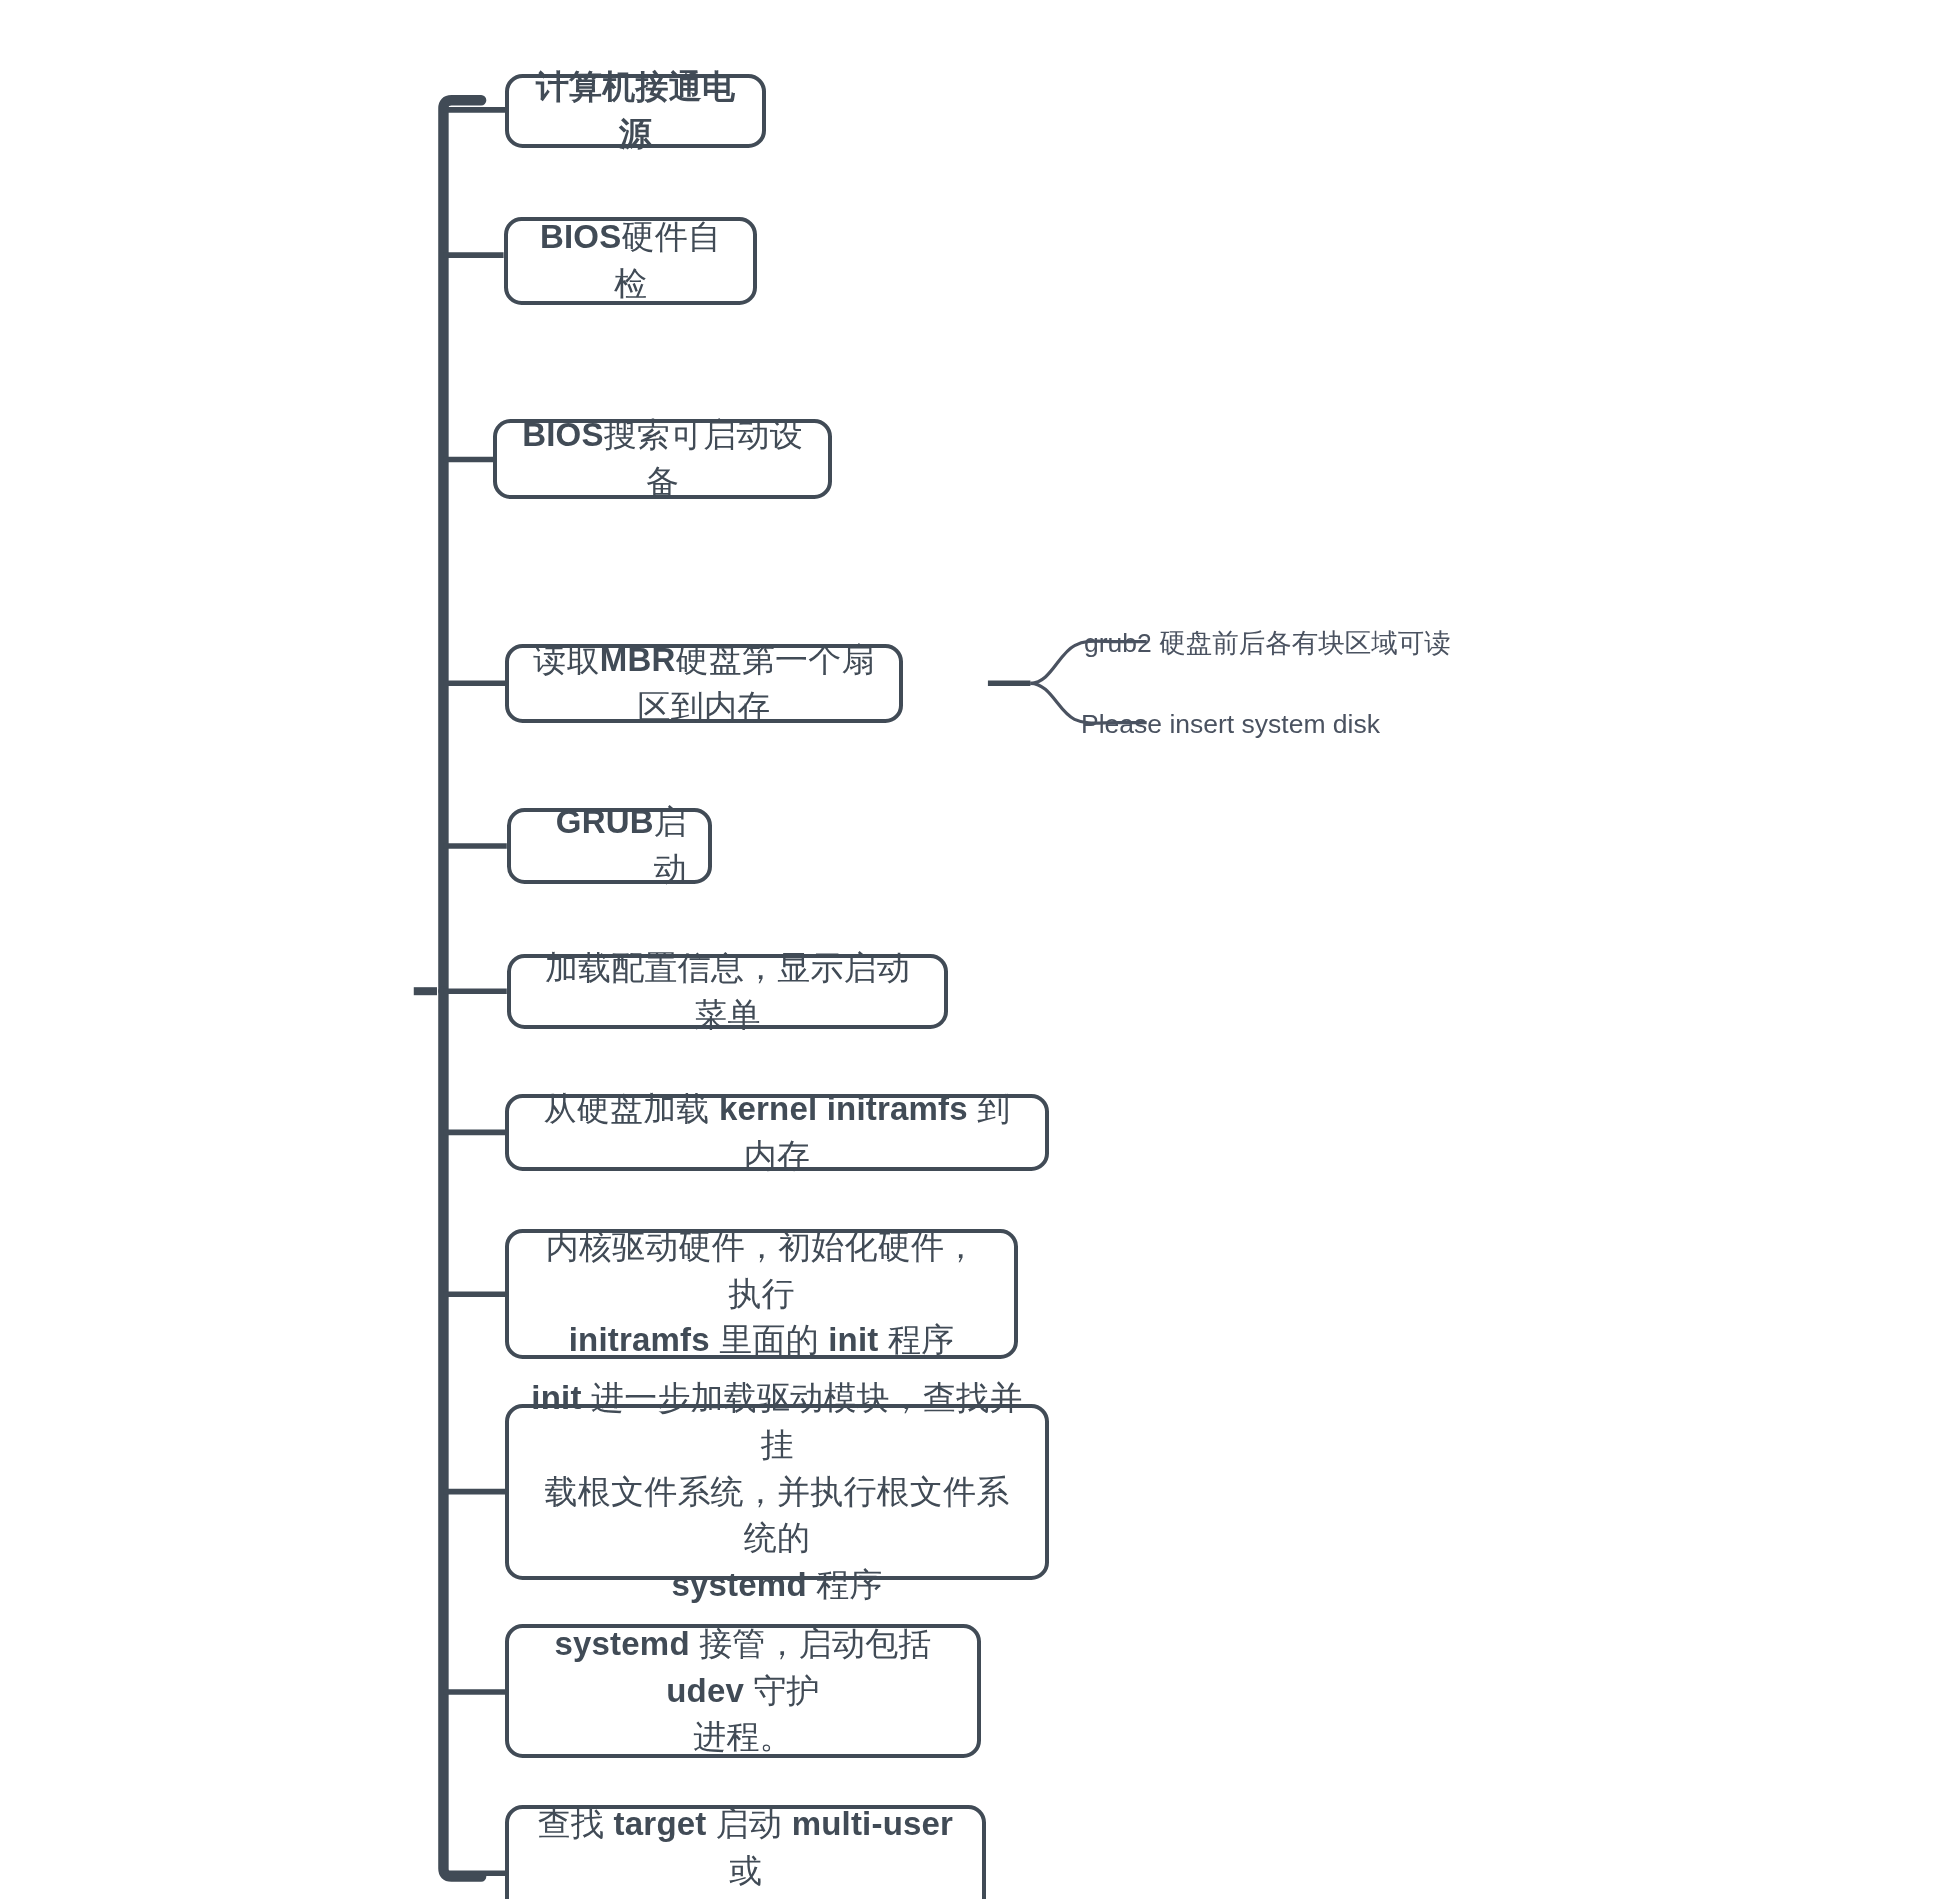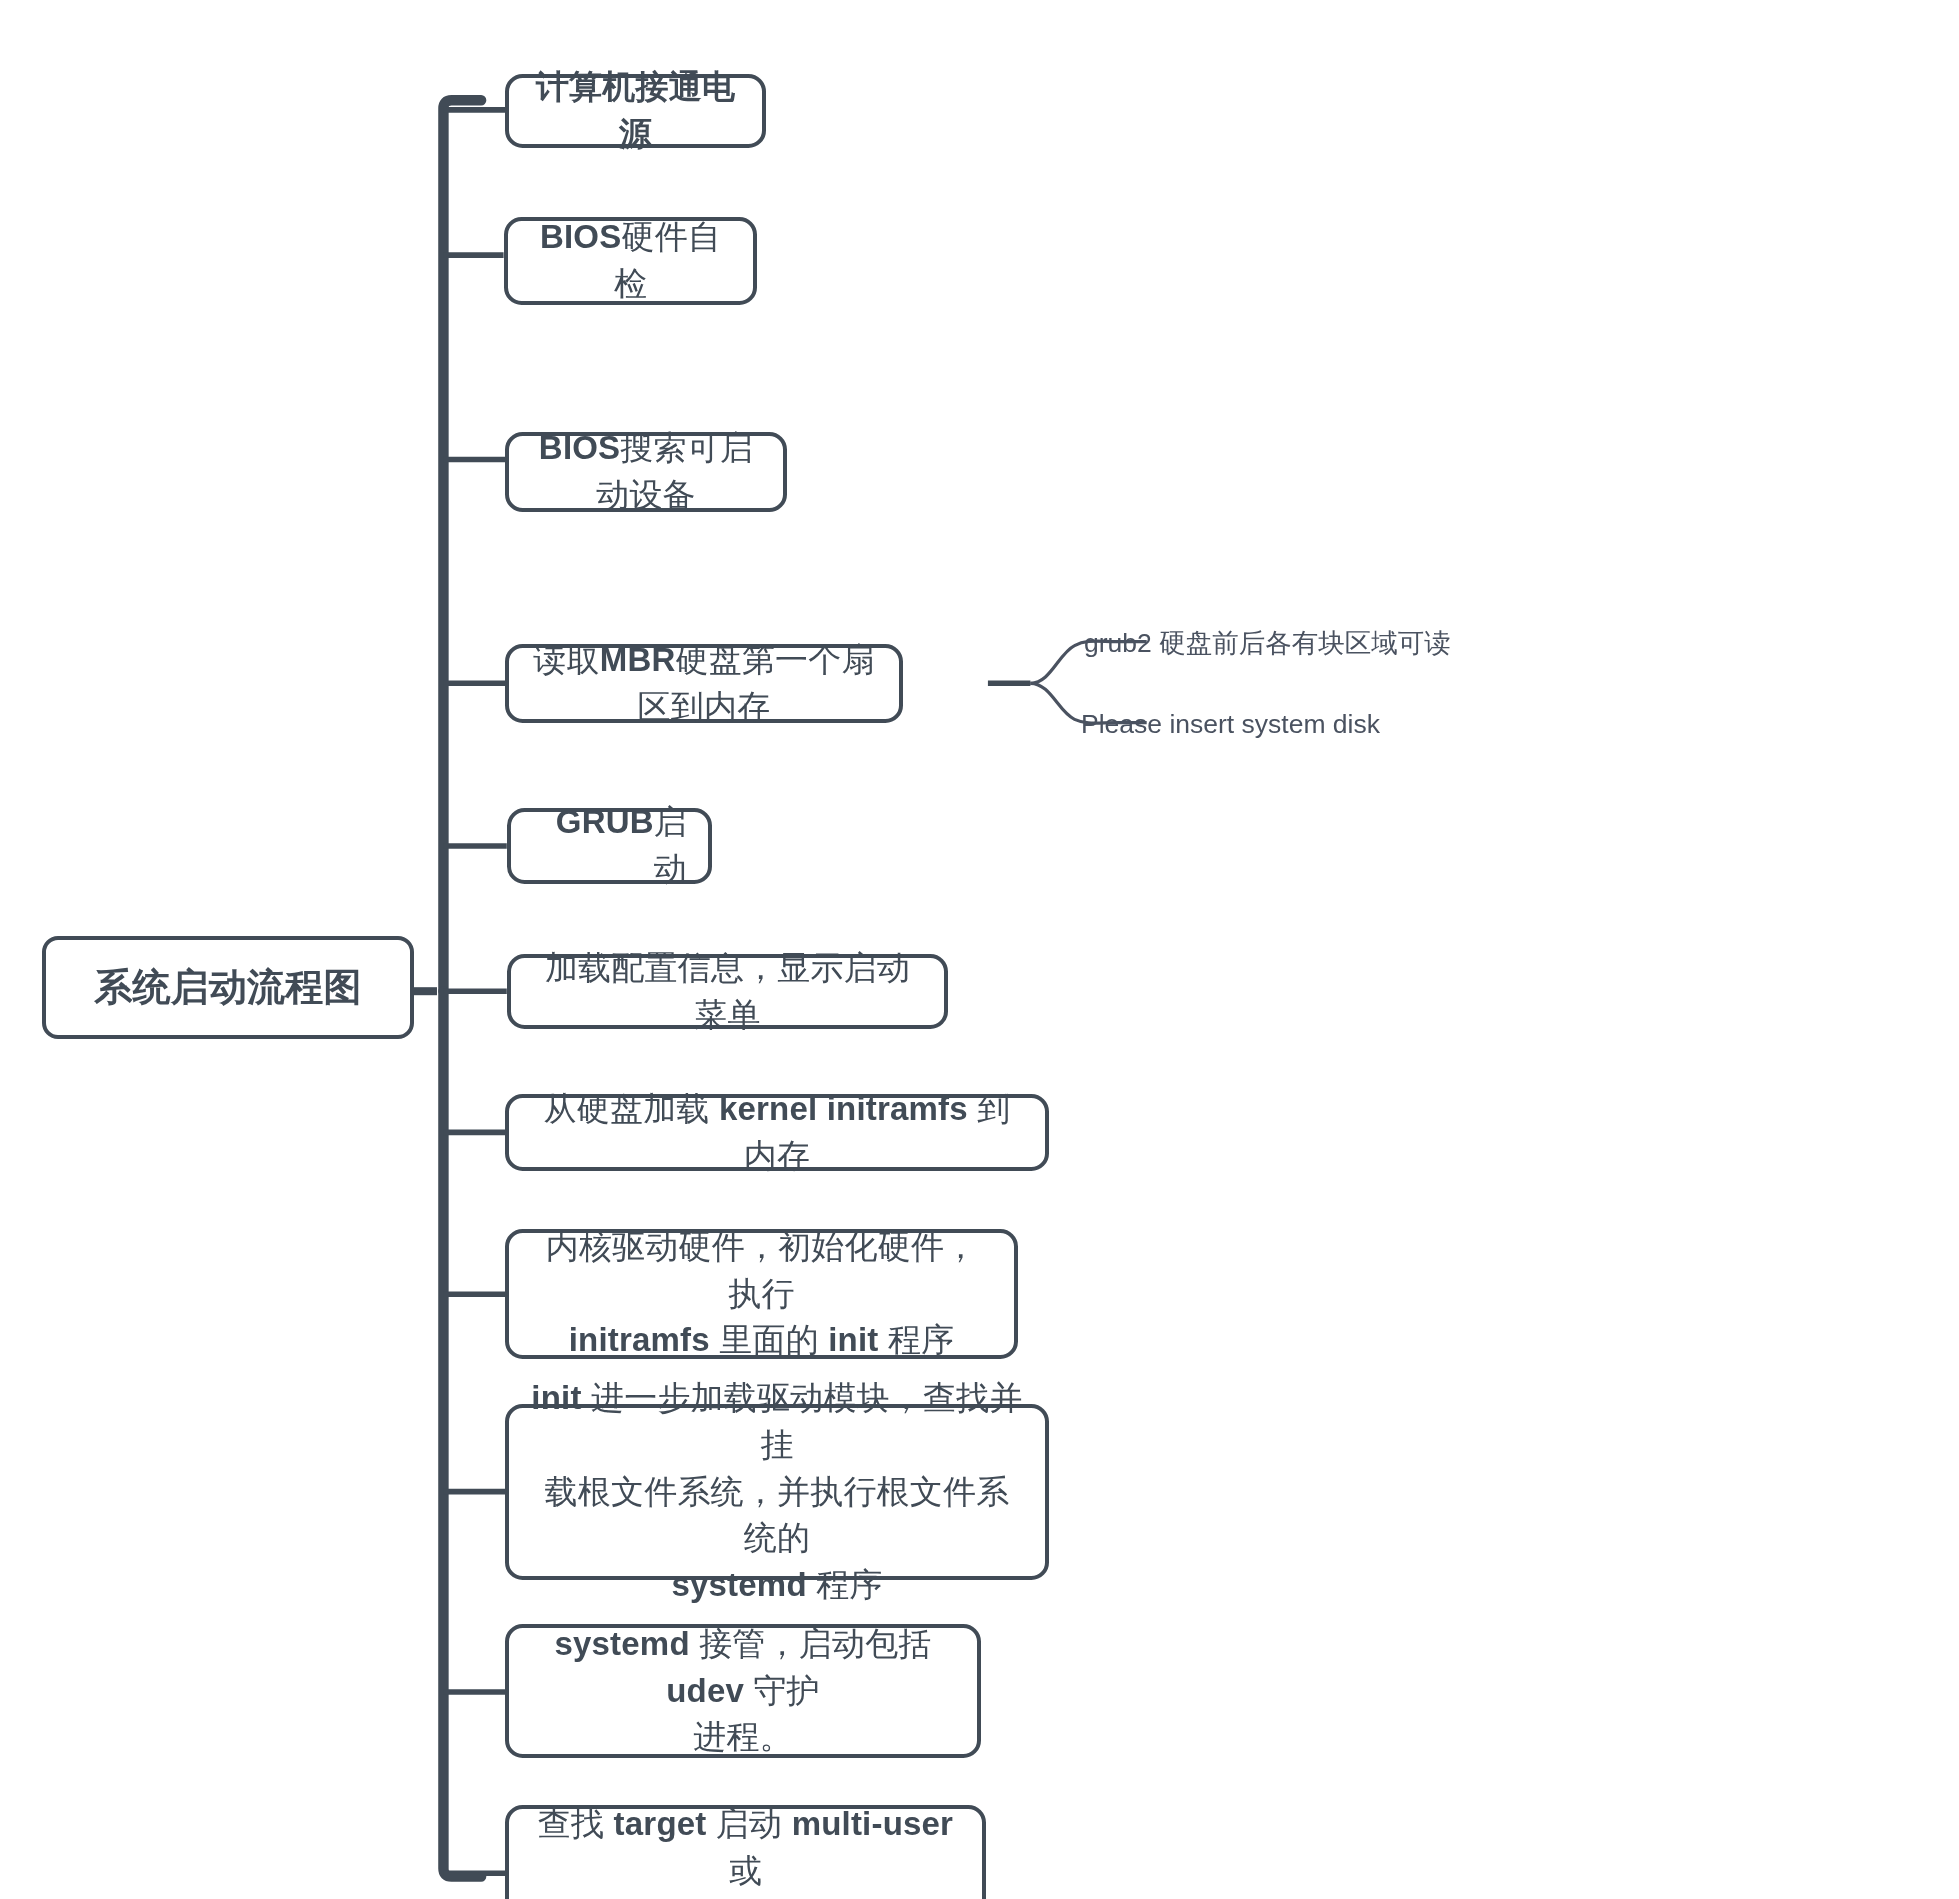--- a/index.html
+++ b/index.html
@@ -82,33 +82,30 @@
     <path d="M 553 1614 L 630 1614" fill="none" stroke="#414b56" stroke-width="7"></path>
     <path d="M 553 1860 L 630 1860" fill="none" stroke="#414b56" stroke-width="7"></path>
     <path d="M 553 2110 L 630 2110" fill="none" stroke="#414b56" stroke-width="7"></path>
     <path d="M 553 2336 L 630 2336" fill="none" stroke="#414b56" stroke-width="7"></path>
 
     <path d="M 1232 852 L 1285 852" fill="none" stroke="#414b56" stroke-width="7"></path>
     <path d="M 1285 852 C 1310 852 1320 815 1340 805 C 1355 797 1370 800 1392 800 L 1430 800" fill="none" stroke="#4a5260" stroke-width="4"></path>
     <path d="M 1285 852 C 1310 852 1320 888 1340 897 C 1355 904 1370 901 1392 901 L 1430 901" fill="none" stroke="#4a5260" stroke-width="4"></path>
   </svg>
 
-  <div class="node root" style="left:42px; top:936px; width:372px; height:103px;">
-    <span class="txt">系统启动流程图</span>
-  </div>
 
   <div class="node" style="left:505px; top:74px; width:261px; height:74px;font-weight:bold;">
     <span class="txt">计算机接通电源</span>
   </div>
 
   <div class="node" style="left:504px; top:217px; width:253px; height:88px;">
     <span class="txt"><b>BIOS</b>硬件自检</span>
   </div>
 
-  <div class="node" style="left:505px; top:419px; width:282px; height:80px;margin-top:13px;">
+  <div class="node" style="left:493px; top:419px; width:339px; height:80px;">
     <span class="txt"><b>BIOS</b>搜索可启动设备</span>
   </div>
 
   <div class="node" style="left:505px; top:644px; width:398px; height:79px;">
     <span class="txt">读取<b>MBR</b>硬盘第一个扇区到内存</span>
   </div>
 
   <div class="node" style="left:507px; top:808px; width:205px; height:76px;text-align:right;">
     <span class="txt"><b>GRUB</b>启动</span>
   </div>

